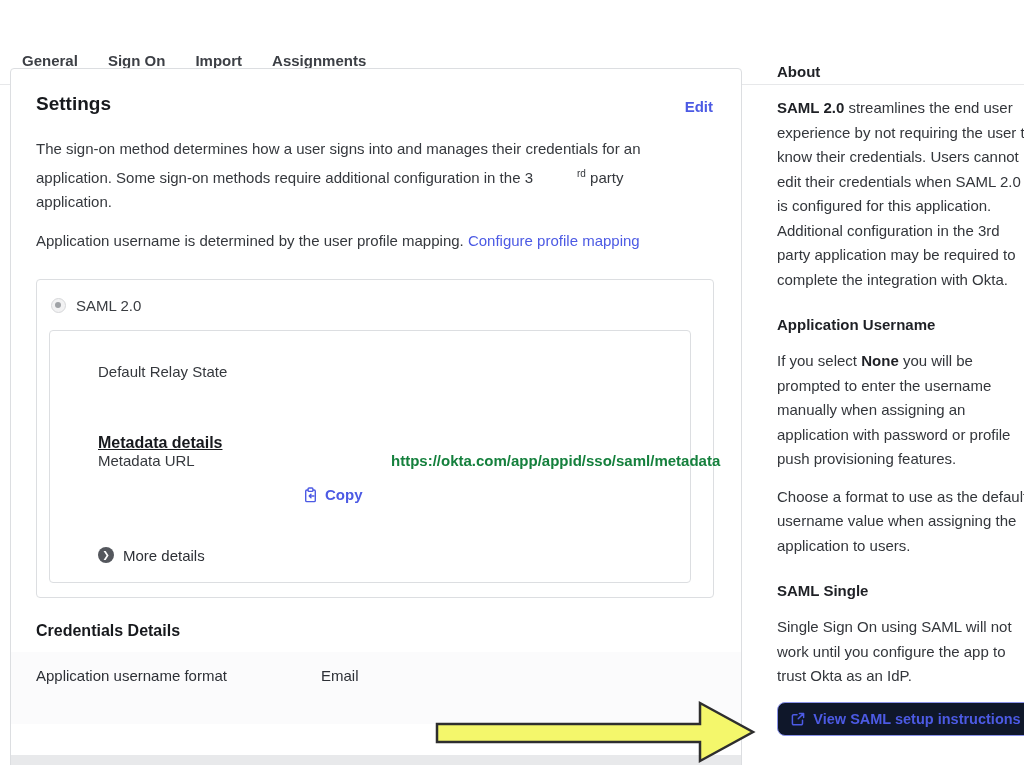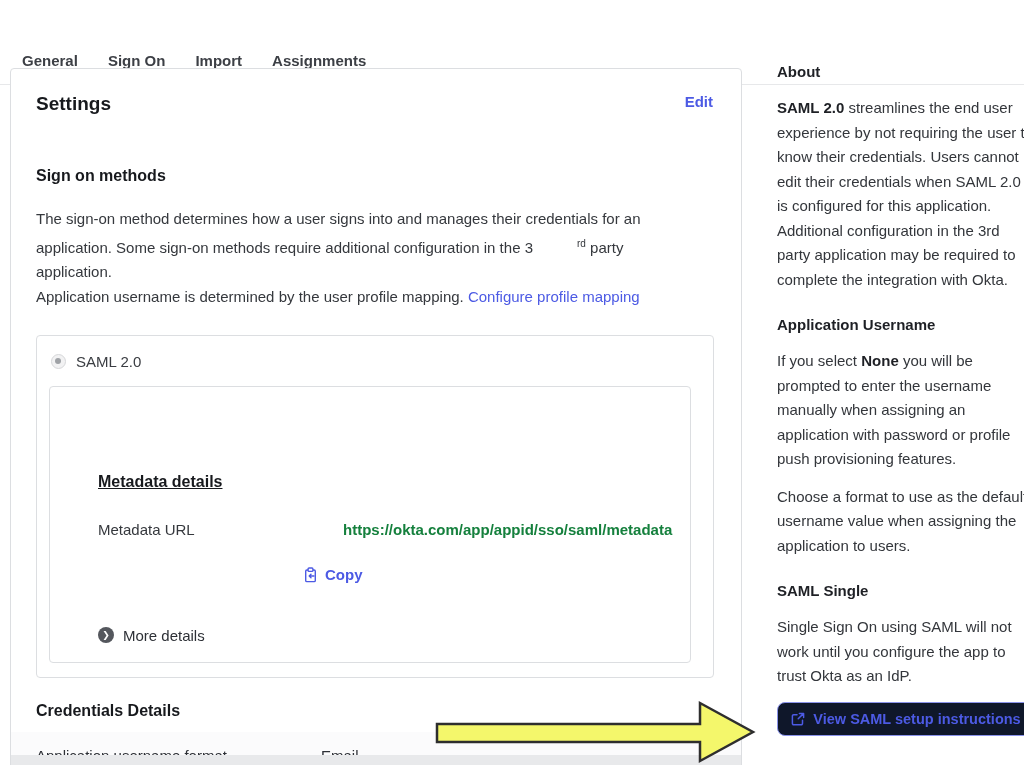--- a/index.html
+++ b/index.html
@@ -11,48 +11,48 @@
         display:flex;gap:18px;padding:12px 0 0 16px;border-bottom:1px solid #e7e8ea;margin-top:40px;}
   .tab{padding:0 6px 8px 6px;font-size:15px;font-weight:700;color:#3c3f45;
        border-bottom:4px solid transparent;cursor:pointer;white-space:nowrap;}
   .tab.active{border-bottom-color:var(--accent);}
 
   :root{--accent:#4c5ae4;--border:#dcdee1;--ink:#17191d;--body:#35383d;}
 
   
   .card{position:absolute;left:10px;top:68px;width:732px;height:740px;box-sizing:border-box;
         background:#fff;border:1px solid var(--border);border-radius:4px;padding:0 28px 0 25px;}
-  .card-head{display:flex;justify-content:space-between;align-items:flex-start;margin-top:24px;}
+  .card-head{display:flex;justify-content:space-between;align-items:flex-end;margin-top:24px;}
   .card-title{font-size:19px;font-weight:700;color:var(--ink);}
   .edit-link{font-size:15px;font-weight:700;color:var(--accent);cursor:pointer;text-decoration:none;}
   .h2{font-size:16px;font-weight:700;color:var(--ink);margin:0;}
   .h2.signon{margin-top:52px;}
   .para{font-size:15px;line-height:24.5px;color:var(--body);margin:0;}
   .para1{margin-top:22px;width:658px;}
-  .para2{}
+  .para2{margin-top:14px;}
   .link{color:var(--accent);cursor:pointer;text-decoration:none;}
   sup{font-size:10px;padding-left:44px;}
 
   .saml-box{margin-top:26px;width:678px;box-sizing:border-box;border:1px solid var(--border);
             border-radius:4px;padding:12px 12px 14px 12px;}
   .radio-row{display:flex;align-items:center;gap:10px;padding-left:2px;margin-top:5px;}
   .radio{width:15px;height:15px;border-radius:50%;border:1.5px solid #d6d7d9;background:#f2f2f3;
          box-sizing:border-box;position:relative;flex:0 0 auto;}
   .radio::after{content:"";position:absolute;left:3px;top:3px;width:6px;height:6px;
                 border-radius:50%;background:#9fa2a6;}
   .radio-label{font-size:15px;color:#3a3d42;}
 
   .inner-box{margin:16px 10px 0 0;border:1px solid var(--border);border-radius:4px;
              padding:32px 20px 18px 48px;}
   .relay{font-size:15px;color:var(--body);}
   .h3{font-size:16px;font-weight:700;color:var(--ink);margin:54px 0 0 0;text-decoration:underline;}
-  .kv{margin-top:30px;display:flex;font-size:15px;color:var(--body);}
+  .kv{display:flex;font-size:15px;color:var(--body);gap:48px;}
   .kv-label{width:245px;flex:0 0 auto;}
   .kv-value{color:#15803d;font-weight:bold;}
-  .copy-row{margin-top:28px;margin-left:205px;display:inline-flex;align-items:center;gap:7px;
+  .copy-row{margin-top:17px;margin-left:205px;display:inline-flex;align-items:center;gap:7px;
             color:var(--accent);font-size:15px;font-weight:700;cursor:pointer;}
   .more-row{margin-top:40px;display:flex;align-items:center;gap:9px;cursor:pointer;}
   .more-icon{width:16px;height:16px;border-radius:50%;background:#54575d;color:#fff;
              display:flex;align-items:center;justify-content:center;font-size:9px;line-height:1;}
   .more-label{font-size:15px;color:#2d3036;}
 
   .h2.creds{margin-top:24px;}
   .cred-row{margin:12px -28px 0 -25px;padding:15px 0 40px 25px;background:#fbfbfc;
             display:flex;font-size:15px;color:#2d3036;}
   .cred-label{width:285px;flex:0 0 auto;}
@@ -84,33 +84,33 @@
     <div class="tab">Import</div>
     <div class="tab">Assignments</div>
   </header>
 
   <main class="card">
     <div class="card-head">
       <div class="card-title">Settings</div>
       <a class="edit-link">Edit</a>
     </div>
 
-    <h2 class="h2 signon">Sign on methods</h2>
 
     <p class="para para1"><span>The sign-on method determines how a user signs into and manages their credentials for an application. Some sign-on methods require additional configuration in the 3</span><sup>rd</sup><span> party application.</span></p>
 
     <p class="para para2"><span>Application username is determined by the user profile mapping. </span><a class="link">Configure profile mapping</a></p>
 
     <section class="saml-box">
       <div class="radio-row">
         <span class="radio"></span>
         <span class="radio-label">SAML 2.0</span>
       </div>
 
       <div class="inner-box">
+        <div class="relay">Default Relay State</div>
 
         <h3 class="h3">Metadata details</h3>
 
         <div class="kv">
           <span class="kv-label">Metadata URL</span>
           <span class="kv-value">https://okta.com/app/appid/sso/saml/metadata</span>
         </div>
 
         <div class="copy-row">
           <svg class="icon-svg" width="15" height="16" viewBox="0 0 15 16">

